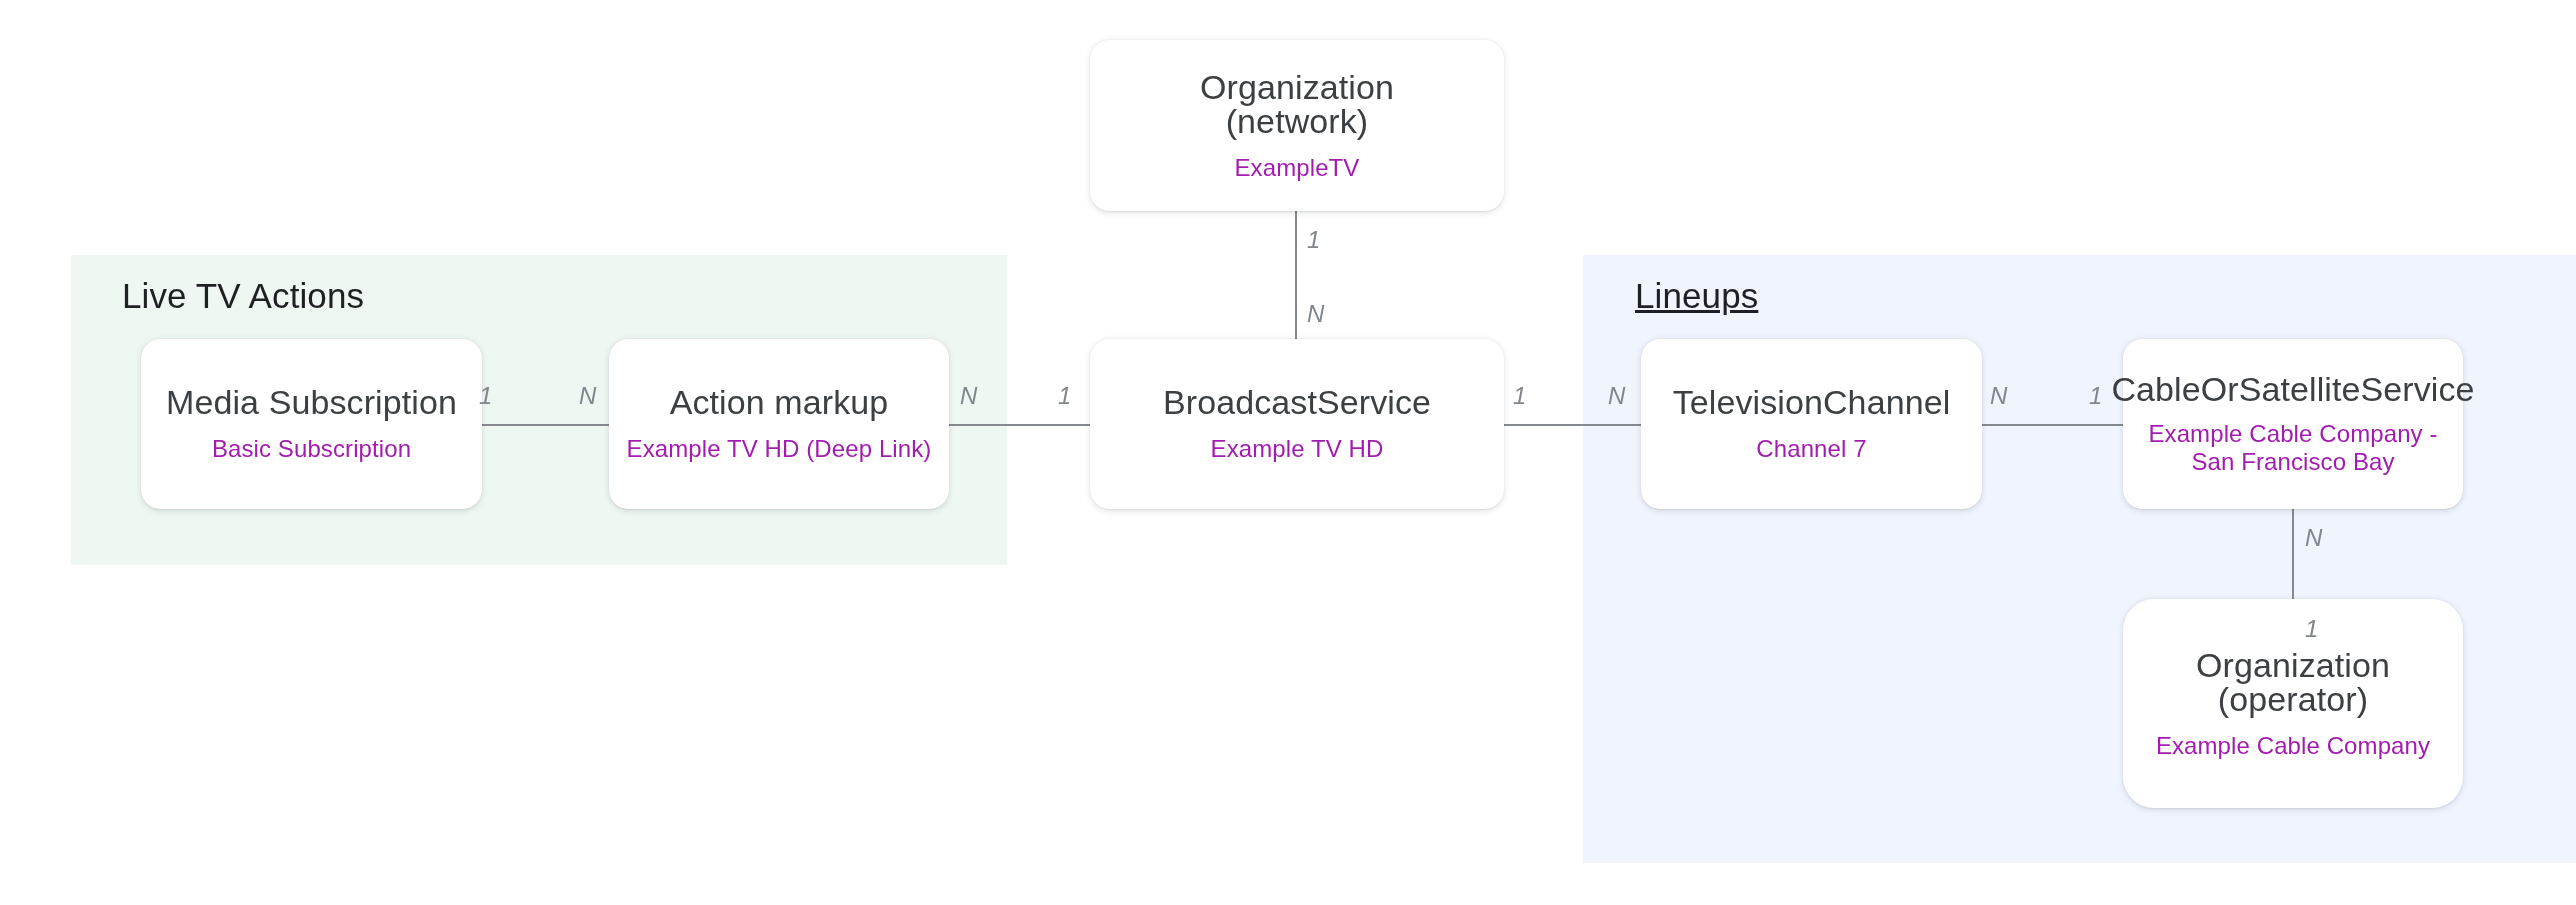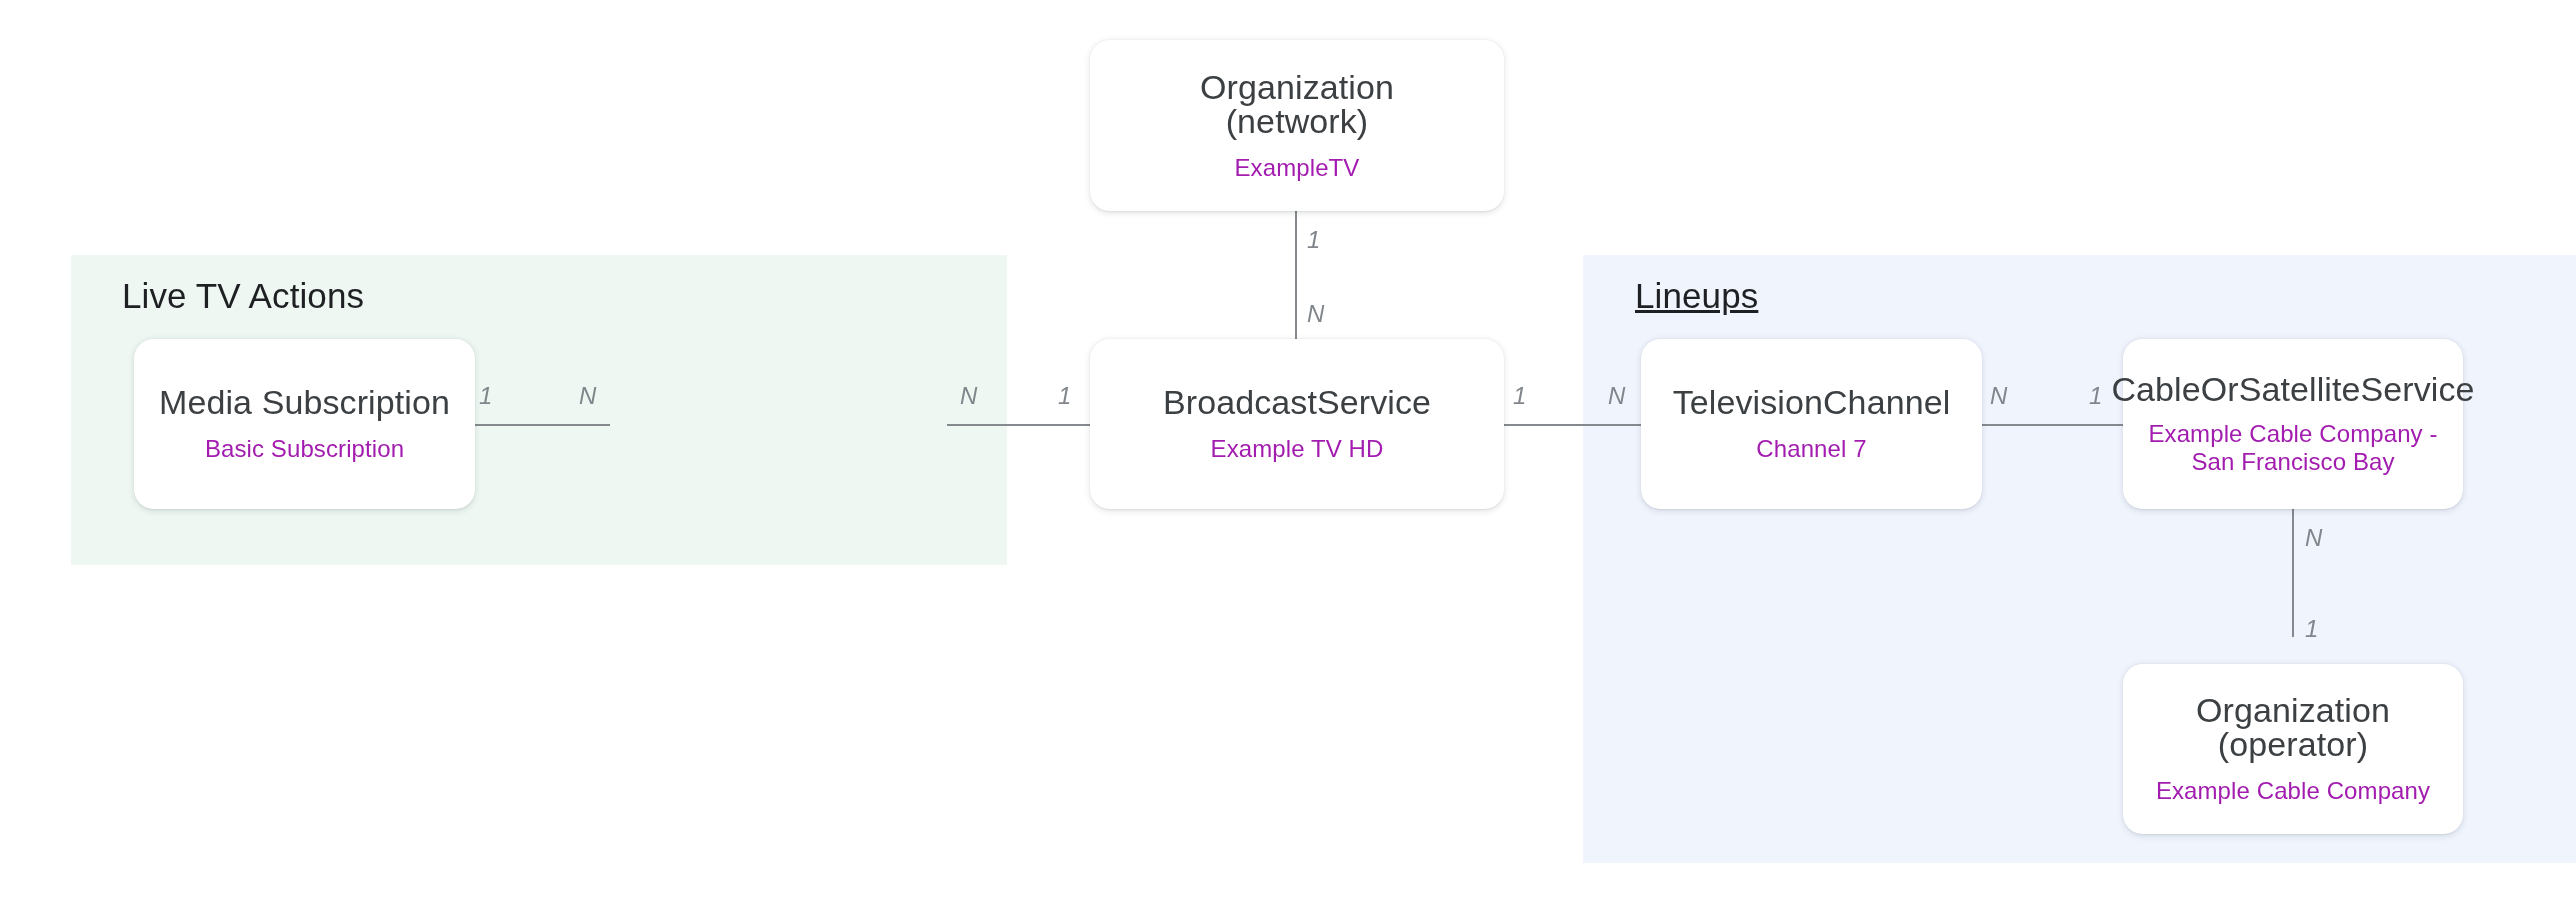--- a/index.html
+++ b/index.html
@@ -82,26 +82,26 @@
   .node-sub {
     font-size: 24px;
     line-height: 28px;
     color: #a21caf;
     margin-top: 16px;
     letter-spacing: 0.1px;
   }
   .node.tall .node-sub { margin-top: 14px; }
 
   #node-org-network { left: 1090px; top: 40px;  width: 414px; height: 171px; }
-  #node-media-sub   { left: 134px;  top: 339px; width: 341px; height: 170px; }
+  #node-media-sub   { left: 141px;  top: 339px; width: 341px; height: 170px; }
   #node-action      { left: 609px;  top: 339px; width: 340px; height: 170px; }
   #node-broadcast   { left: 1090px; top: 339px; width: 414px; height: 170px; }
   #node-tvchannel   { left: 1641px; top: 339px; width: 341px; height: 170px; }
   #node-cablesat    { left: 2123px; top: 339px; width: 340px; height: 170px; }
-  #node-org-oper    { left: 2123px; top: 664px; width: 340px; height: 170px; }
+  #node-org-oper    { left: 2123px; top: 599px; width: 340px; height: 209px; border-radius: 31px; }
 
   
   .edge {
     position: absolute;
     background: #868a8e;
     z-index: 2;
   }
   .edge-h { height: 1.8px; }
   .edge-v { width: 1.8px; }
 
@@ -177,20 +177,24 @@
       <span>(network)</span>
     </div>
     <div class="node-sub">ExampleTV</div>
   </div>
 
   <div class="node" id="node-media-sub">
     <div class="node-title">Media Subscription</div>
     <div class="node-sub">Basic Subscription</div>
   </div>
 
+  <div class="node" id="node-action">
+    <div class="node-title">Action markup</div>
+    <div class="node-sub">Example TV HD (Deep Link)</div>
+  </div>
 
   <div class="node" id="node-broadcast">
     <div class="node-title">BroadcastService</div>
     <div class="node-sub">Example TV HD</div>
   </div>
 
   <div class="node" id="node-tvchannel">
     <div class="node-title">TelevisionChannel</div>
     <div class="node-sub">Channel 7</div>
   </div>

